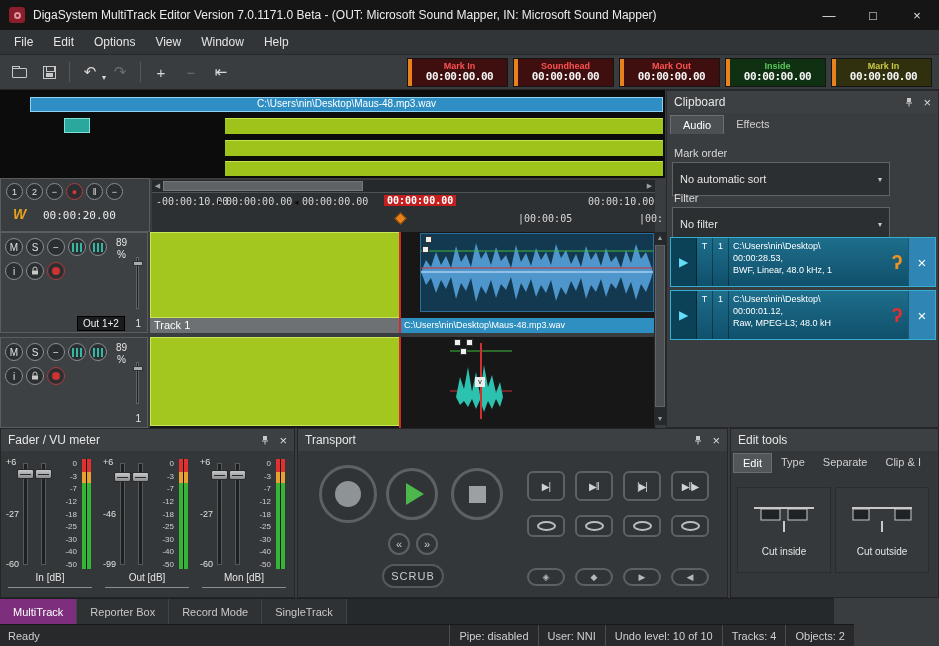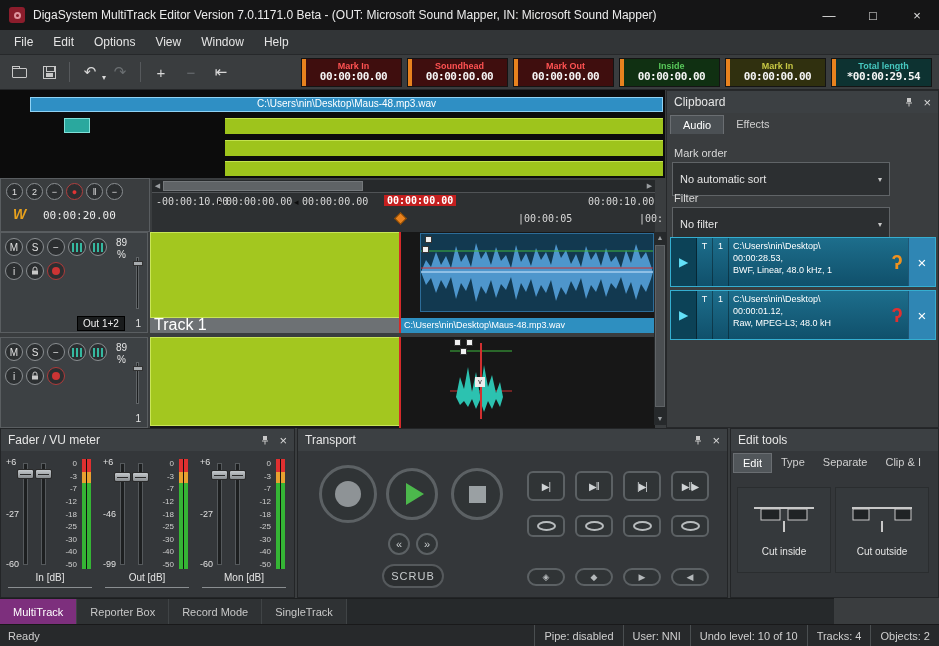--- a/index.html
+++ b/index.html
@@ -70,21 +70,21 @@
   .meterbars{width:10px;height:9px;background:repeating-linear-gradient(90deg,#35b8a0 0 2px,transparent 2px 4px)}
   .cbtn.rec{border-color:#b03a3a}
   .recdot{width:8px;height:8px;border-radius:50%;background:#cc3434}
   .gain{position:absolute;right:20px;top:4px;font-size:10px;color:#e4e4e4;text-align:center;line-height:1.2}
   .minifader{position:absolute;right:8px;top:24px;width:3px;height:52px;background:#1d1f20;border:1px solid #606467}
   .mfknob{position:absolute;left:-4px;top:3px;width:10px;height:5px;background:#a8acaf;border:1px solid #333}
   .fval{position:absolute;right:6px;bottom:3px;font-size:10px;color:#e4e4e4}
   .outlabel{position:absolute;left:76px;bottom:1px;background:#191b1c;border:1px solid #000;color:#f0f0f0;font-size:10px;padding:0 5px;line-height:13px}
   .tlane{position:absolute;left:150px;top:0;width:505px;height:100%;background:#171717}
   .clip-green{position:absolute;left:0;top:0;width:250px;background:#a3c71f;border:1px solid #c9e558}
-  .lanebar{position:absolute;bottom:0;height:15px;font-size:16px;line-height:14px;color:#fff;white-space:nowrap;overflow:hidden}
+  .lanebar{position:absolute;bottom:0;height:15px;font-size:11px;line-height:14px;color:#fff;white-space:nowrap;overflow:hidden}
   .lanebar.gray{left:0;width:250px;background:#6d7174;padding-left:4px}
   .lanebar.blue{left:250px;width:255px;background:#2e8fc0;border-left:1px solid #9fd8f8;padding-left:3px;font-size:9px}
   .playhead{position:absolute;left:249px;top:0;width:2px;height:100%;background:#d42a2a}
   .clip-blue{position:absolute;left:270px;top:1px;width:234px;height:79px;background:#123950;border:1px solid #2d6c98}
   .handle{position:absolute;width:7px;height:7px;background:#f0f0f0;border:1px solid #333}
   .vscroll{position:absolute;left:654px;top:232px;width:12px;height:193px;background:#26292b}
   .vs-arrow{position:absolute;left:0;width:12px;height:12px;text-align:center;font-size:7px;line-height:12px;color:#9a9ea1}
   .vs-thumb{position:absolute;left:1px;top:13px;width:10px;height:162px;background:#4a4e51;border:1px solid #5f6366}
   .wobj{position:absolute;left:300px;top:2px;width:62px;height:84px}
 
@@ -136,21 +136,21 @@
   .etabs{position:absolute;top:24px;left:2px;display:flex;width:205px;overflow:hidden}
   .etab{padding:3px 9px;font-size:11px;color:#cfcfcf;white-space:nowrap}
   .etab.active{background:#51565a;color:#fff;border:1px solid #6a6e72}
   .ebtn{position:absolute;top:58px;width:94px;height:86px;background:#35393c;border:1px solid #2a2d2f;display:flex;flex-direction:column;align-items:center;justify-content:center;gap:12px}
   .elab{font-size:10px;color:#e4e4e4}
 
   
   .btabs{position:absolute;top:598px;left:0;width:834px;height:26px;background:#26292b;display:flex;border-top:1px solid #1c1e1f}
   .btab{padding:0 13px;display:flex;align-items:center;font-size:11px;color:#c8c8c8;background:#2f3234;border-right:1px solid #404446}
   .btab.active{background:#7d2f7d;color:#fff}
-  .statusbar{position:absolute;top:624px;left:0;width:939px;height:22px;background:#27292b;border-top:1px solid #19191a;display:flex;align-items:center;font-size:11px;color:#cfcfcf}
+  .statusbar{position:absolute;top:624px;left:0;width:854px;height:22px;background:#27292b;border-top:1px solid #19191a;display:flex;align-items:center;font-size:11px;color:#cfcfcf}
   .st-ready{padding-left:8px}
   .st-items{margin-left:auto;display:flex;height:100%}
   .st-item{display:flex;align-items:center;padding:0 9px;border-left:1px solid #4a4e50}
 </style>
 </head>
 <body>
 
 <div id="app">
 
   <div class="titlebar">
@@ -220,27 +220,20 @@
           <span class="col">
             <span class="lab">Inside</span>
             <span class="val">00:00:00.00</span>
           </span>
         </div>
       <div class="tdisp sch-olive">
           <span class="bar"></span>
           <span class="col">
             <span class="lab">Mark In</span>
             <span class="val">00:00:00.00</span>
-          </span>
-        </div>
-      <div class="tdisp sch-teal">
-          <span class="bar"></span>
-          <span class="col">
-            <span class="lab">Total length</span>
-            <span class="val">*00:00:29.54</span>
           </span>
         </div>
     </div>
   </div>
 
   <div class="overview">
     <div class="ov-blue">C:\Users\nin\Desktop\Maus-48.mp3.wav</div>
     <div class="ov-cyan"></div>
     <div class="ov-green" style="top:28px"></div>
     <div class="ov-green" style="top:50px"></div>

